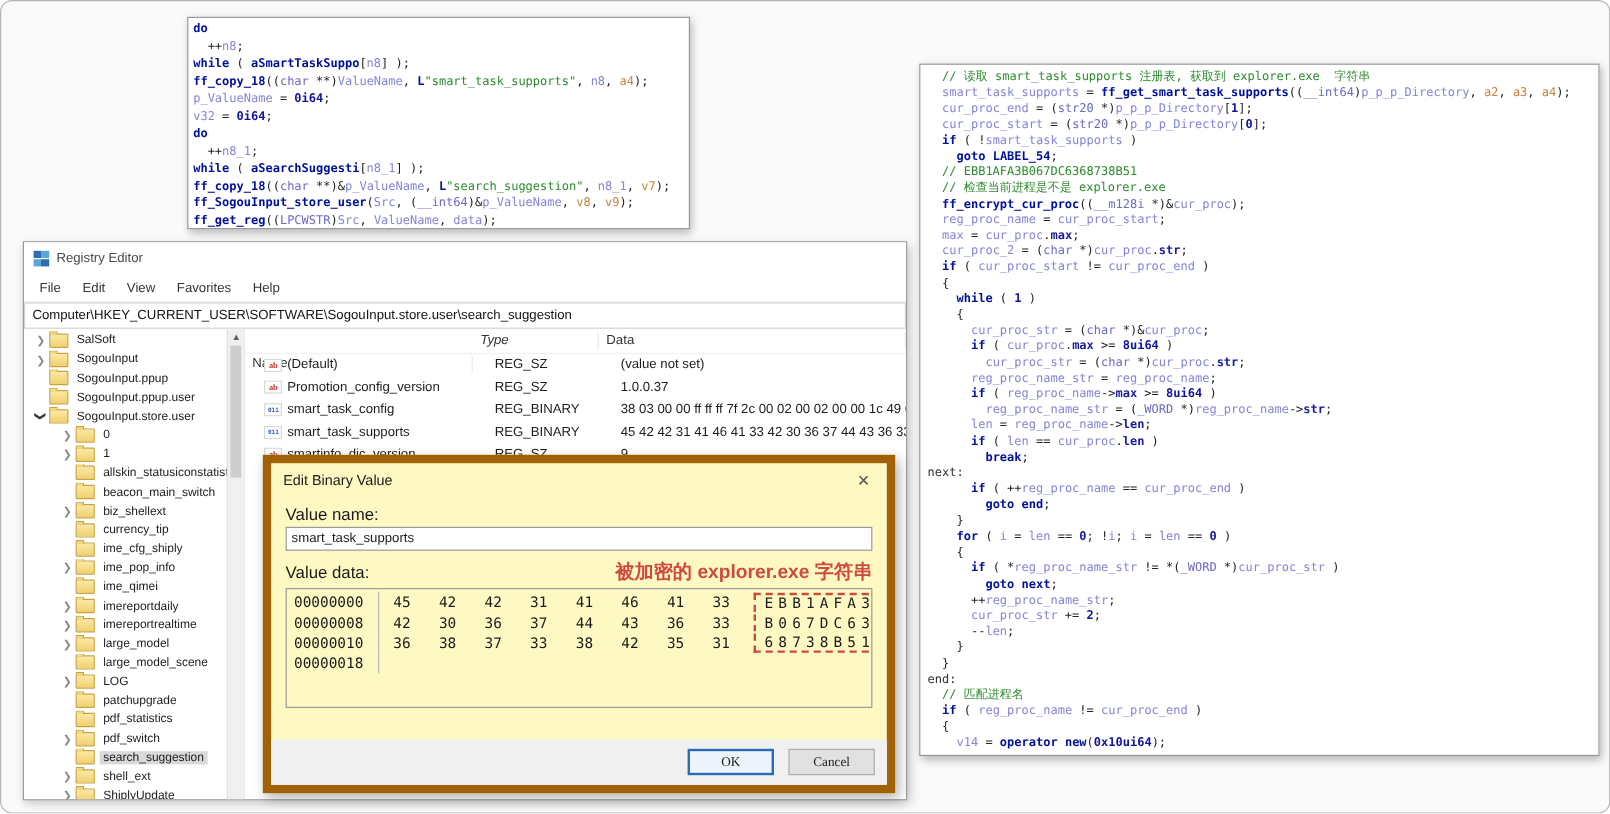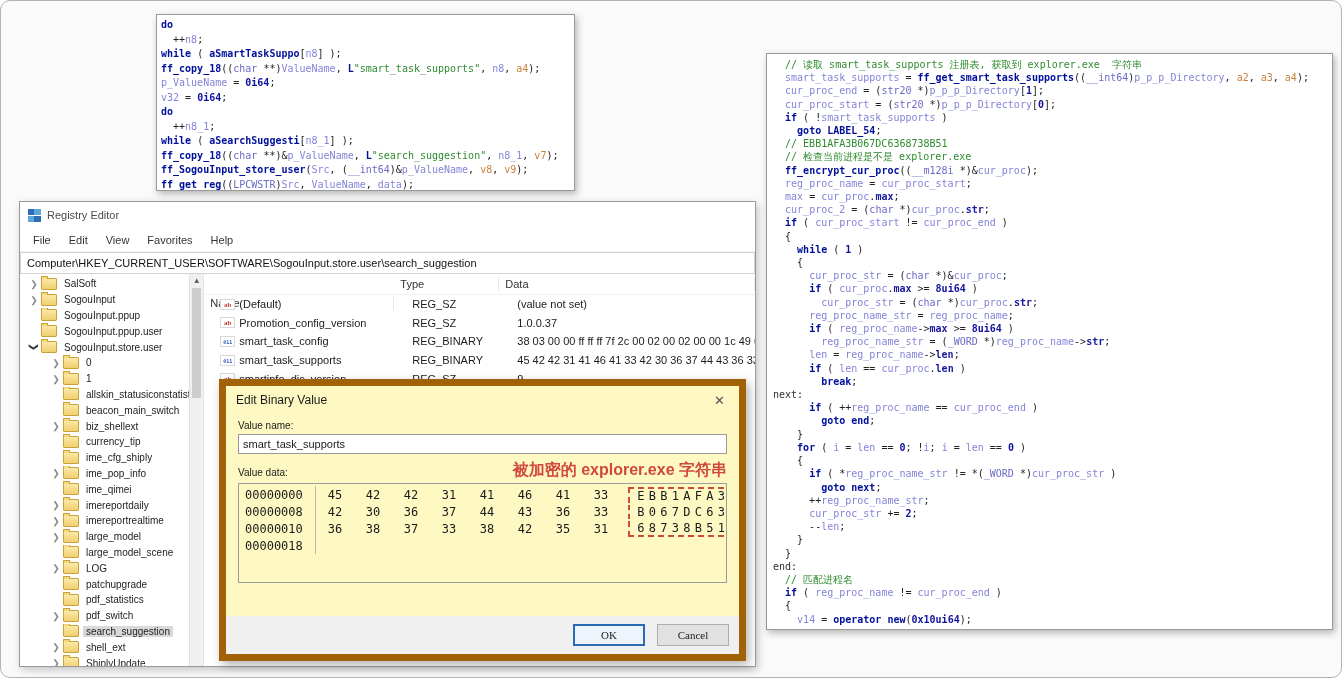--- a/index.html
+++ b/index.html
@@ -39,36 +39,36 @@
   .folder{width:14px;height:10px;flex:0 0 auto;margin:0 4px 0 1px;background:linear-gradient(#fce9a8,#f0cf6e);border:1px solid #c9a23c;border-radius:1px;position:relative;}
   .folder::before{content:'';position:absolute;top:-3px;left:-1px;width:5px;height:2px;background:#f3d87c;border:1px solid #c9a23c;border-bottom:none;border-radius:1px 1px 0 0;}
   .tree-label{padding:0 3px;}
   .tree-row.selected .tree-label{background:#d9d9d9;}
   .tree-scroll{width:13px;background:#f0f0f0;border-left:1px solid #e2e2e2;flex:0 0 auto;position:relative;}
   .tree-scroll .arr{position:absolute;top:0;left:0;width:13px;height:13px;font-size:8px;color:#606060;text-align:center;line-height:13px;}
   .tree-scroll .thumb{position:absolute;top:14px;left:2px;width:9px;height:110px;background:#cdcdcd;}
   .values{flex:1 1 auto;border-left:1px solid #e5e5e5;display:flex;flex-direction:column;overflow:hidden;}
   .val-header{height:20px;display:flex;align-items:center;font-size:11px;color:#333;border-bottom:1px solid #f0f0f0;flex:0 0 auto;}
   .vh{padding-left:6px;border-right:1px solid #e8e8e8;height:14px;line-height:14px;box-sizing:border-box;}
-  .vh.c1{width:190px;margin-top:37px;} .vh.c2{width:105px;} .vh.c3{flex:1;}
+  .vh.c1{width:190px;margin-top:37px;} .vh.c2{width:105px;font-style:italic;} .vh.c3{flex:1;}
   .val-row{height:18.6px;display:flex;align-items:center;font-size:11px;color:#1c1c1c;white-space:nowrap;}
   .vcell{overflow:hidden;box-sizing:border-box;flex:0 0 auto;}
   .vc1{width:190px;display:flex;align-items:center;padding-left:4px;margin-left:12px;}
   .vc2{width:105px;padding-left:6px;}
   .vc3{flex:1 1 auto;padding-left:6px;}
   .ico-sz,.ico-bin{width:15px;height:11px;flex:0 0 auto;margin-right:4px;border:1px solid #d8d8d8;background:#fff;font-size:7px;line-height:10px;text-align:center;font-weight:bold;box-sizing:border-box;}
   .ico-sz{color:#c03a2e;font-family:"Liberation Serif",serif;}
   .ico-bin{color:#2e58c0;font-family:"DejaVu Sans Mono",monospace;font-size:5px;letter-spacing:0;}
   
   .dialog{position:absolute;left:218px;top:378px;width:527px;height:282px;background:#fef9c3;border:7px solid #a16207;box-shadow:3px 4px 10px rgba(0,0,0,.3);box-sizing:border-box;display:flex;flex-direction:column;}
   .dlg-title{height:28px;display:flex;align-items:center;padding:0 10px;flex:0 0 auto;}
   .dlg-title-text{font-size:12px;color:#1a1a1a;flex:1;}
   .dlg-close{font-size:13px;color:#555;padding:0 4px;}
   .dlg-content{padding:2px 12px 0 12px;flex:1 1 auto;}
-  .dlg-label{font-size:10px;color:#1a1a1a;margin:4px 0 3px 0;}
+  .dlg-label{font-size:14px;color:#1a1a1a;margin:4px 0 3px 0;}
   .dlg-input{width:100%;height:20px;border:1px solid #999;font-size:11px;color:#1a1a1a;padding:0 4px;box-sizing:border-box;font-family:"Liberation Sans",sans-serif;background:#fff;}
   .data-row{display:flex;align-items:flex-end;justify-content:space-between;margin:6px 0 2px 0;}
   .annotation{font-size:16px;font-weight:bold;color:#d0493c;}
   .hexbox{border:1px solid #9c9c9c;height:100px;font-family:"DejaVu Sans Mono",monospace;font-size:12px;color:#1a1a1a;padding:2px 0 0 6px;box-sizing:border-box;overflow:hidden;}
   .hex-row{display:flex;align-items:center;height:17px;}
   .hex-off{width:70px;flex:0 0 auto;}
   .hex-sep{width:1px;align-self:stretch;background:#b9b9b9;flex:0 0 auto;}
   .hex-bytes{display:flex;flex:0 0 auto;justify-content:space-between;}
   .hex-b{width:38px;text-align:center;}
   .hex-ascii{display:flex;flex:0 0 auto;margin-left:8px;padding:0 5px;border-left:2px dashed transparent;border-right:2px dashed transparent;}

